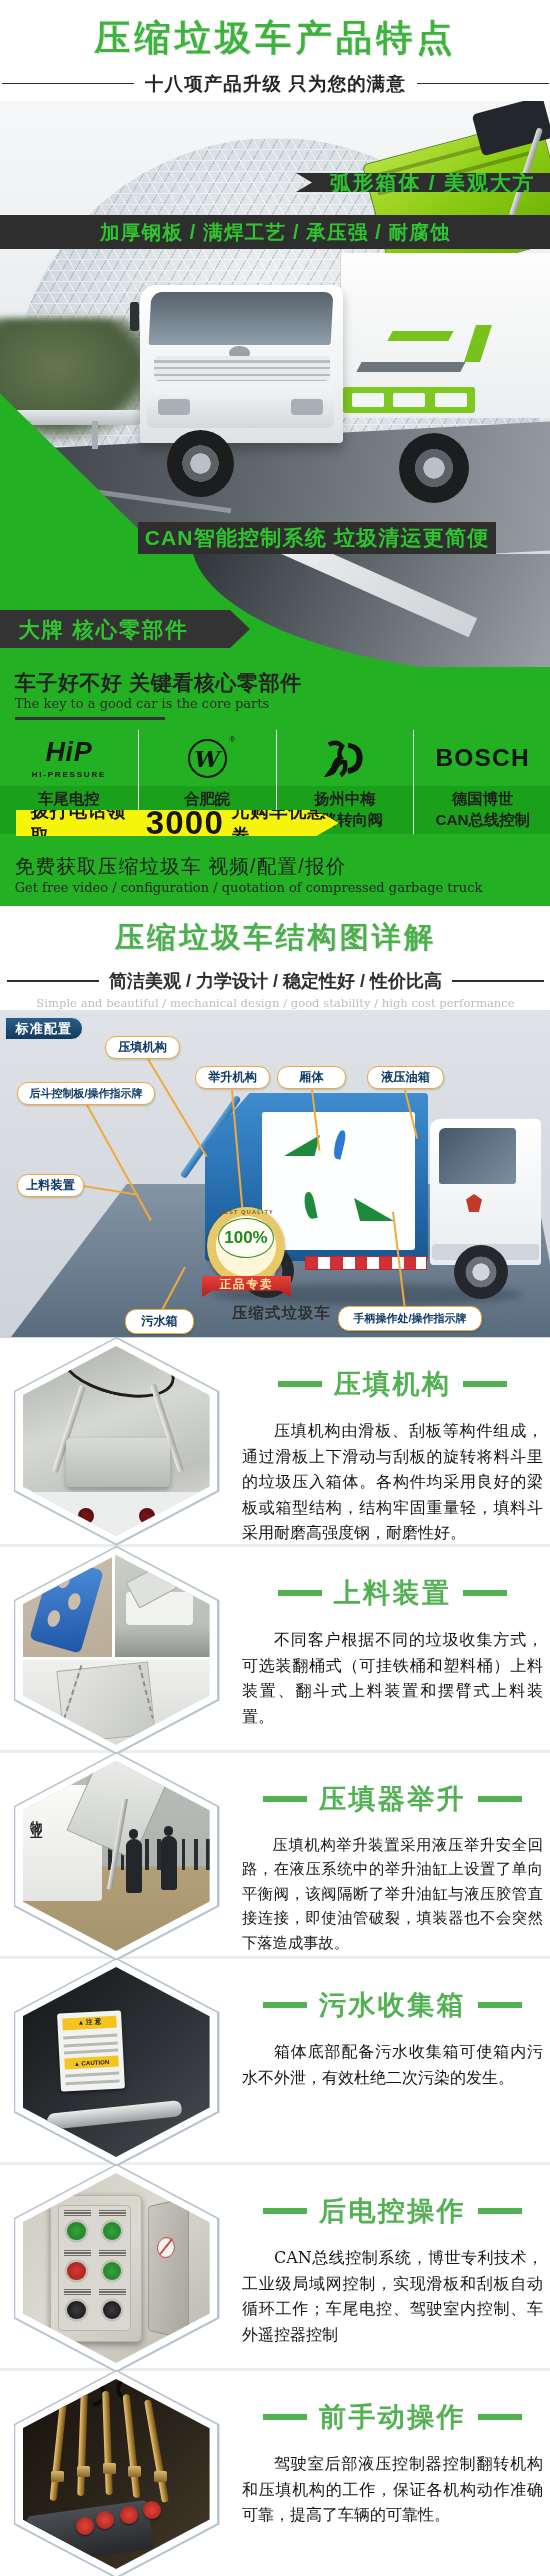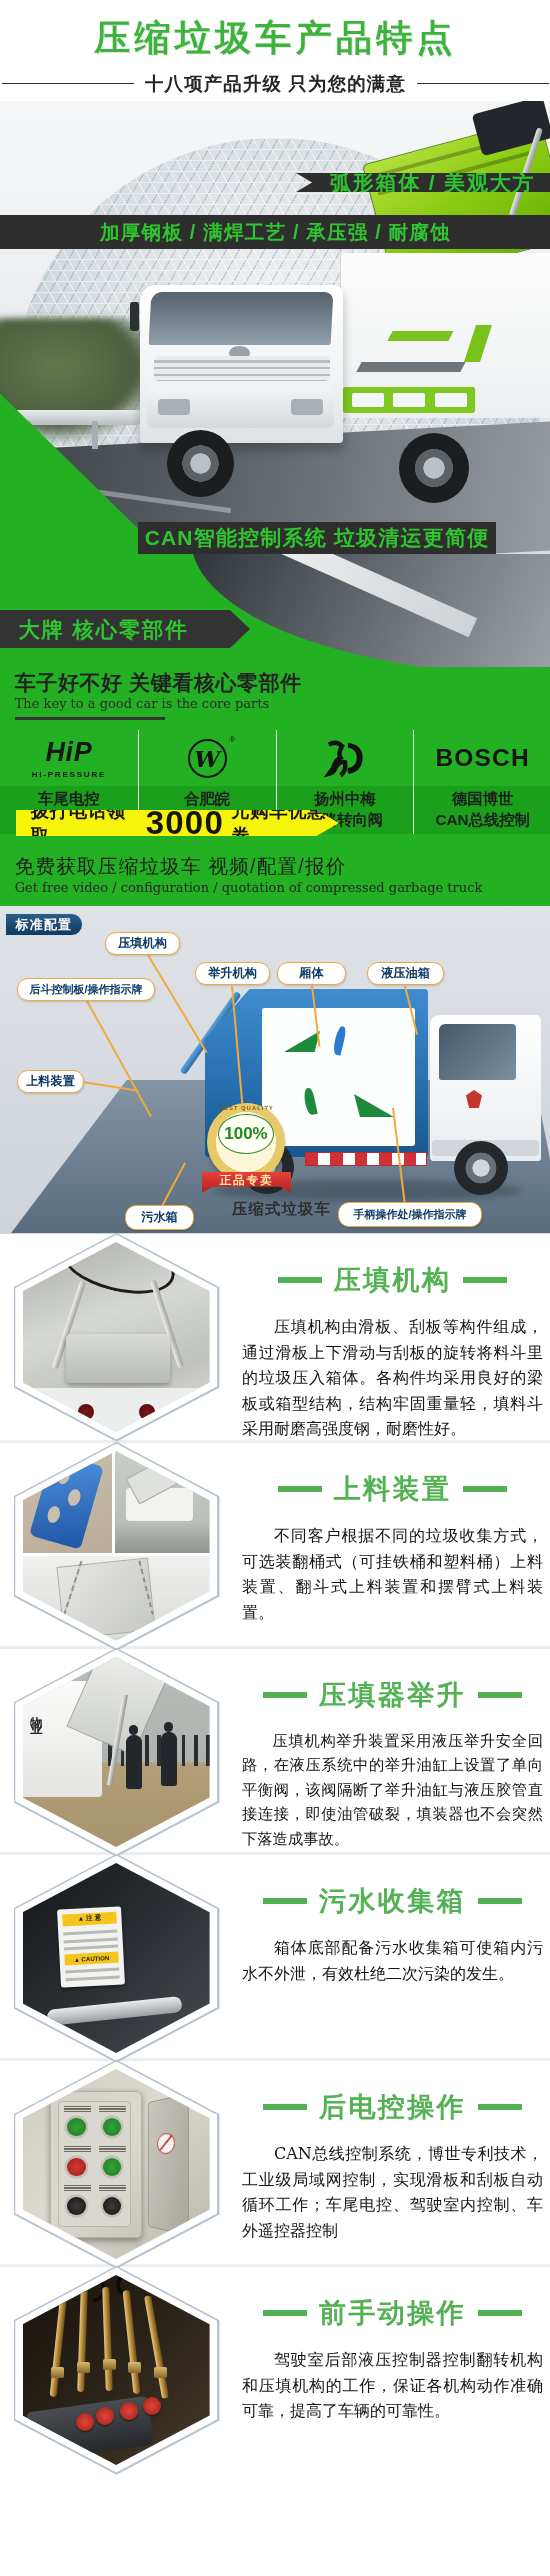--- a/index.html
+++ b/index.html
@@ -346,20 +346,29 @@
 
     <div class="coupon">
       <span class="c-pre">拨打电话领取</span>
       <span class="c-amt">3000</span>
       <span class="c-suf">元购车优惠券</span>
     </div>
     <div class="g-free">免费获取压缩垃圾车  视频/配置/报价</div>
     <div class="g-free-en">Get free video / configuration / quotation of compressed garbage truck</div>
   </section>
 
+  <section class="sec-structhead">
+    <div class="st-title">压缩垃圾车结构图详解</div>
+    <div class="st-sub">
+      <span class="hline"></span>
+      <span class="st-sub-zh">简洁美观 / 力学设计 / 稳定性好 / 性价比高</span>
+      <span class="hline"></span>
+    </div>
+    <div class="st-sub-en">Simple and beautiful / mechanical design / good stability / high cost performance</div>
+  </section>
 
   <section class="sec-diagram">
     <div class="d-floor"></div>
     <div class="d-badge">标准配置</div>
 
     <div class="dt-shadow"></div>
     <div class="dt-arm"></div>
     <div class="dt-body">
       <div class="dt-panel" style="left:57px; top:19px;">
         <div class="dec dec-g1"></div>

